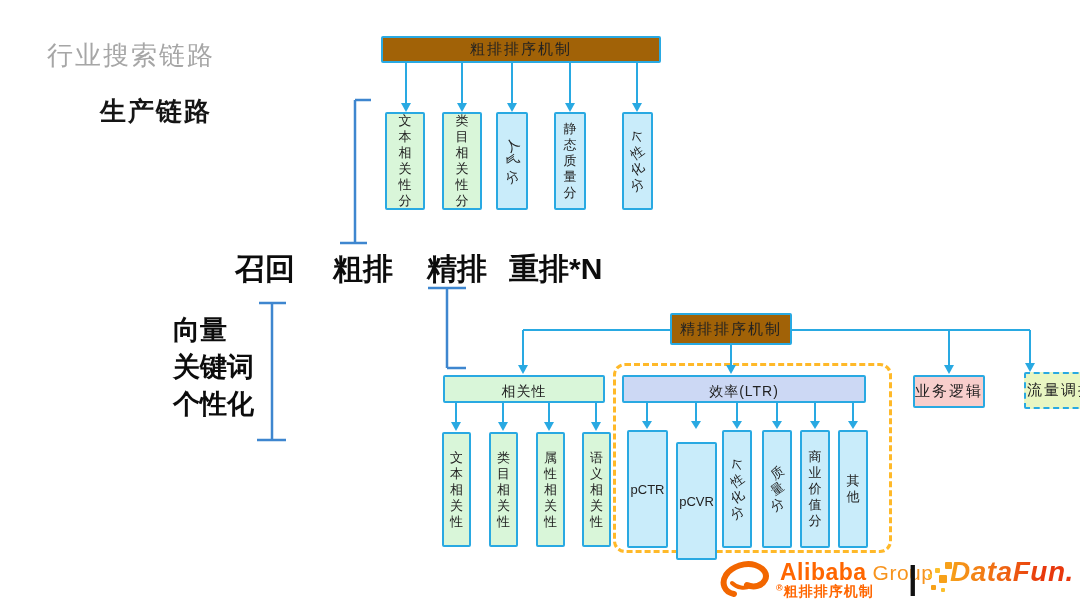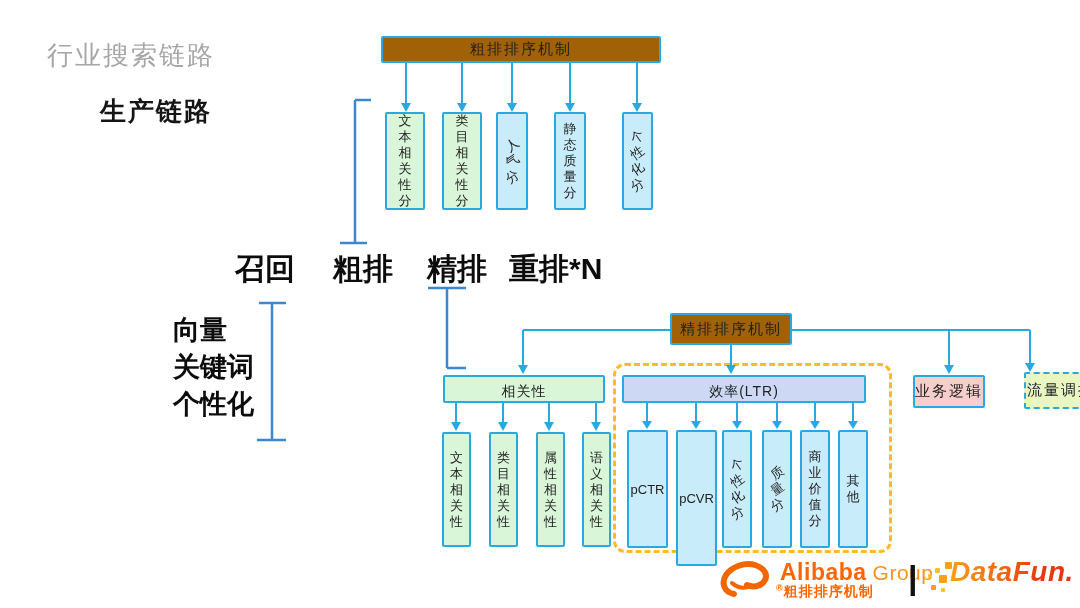--- a/index.html
+++ b/index.html
@@ -226,21 +226,21 @@
       </span>
   </div>
 
   <div class="ltr-dashed"></div>
   <div class="box purple headbox" style="left:622px;top:375px;width:244px;height:28px">
     <span>效率(LTR)</span>
   </div>
   <div class="box blue" style="left:627px;top:430px;width:41px;height:118px">
     <span>pCTR</span>
   </div>
-  <div class="box blue" style="left:676px;top:430px;width:41px;height:136px">
+  <div class="box blue" style="left:676px;top:442px;width:41px;height:118px">
     <span>pCVR</span>
   </div>
   <div class="box blue" style="left:722px;top:430px;width:30px;height:118px">
     <span class="vchars slant">
         <span class="ch">个</span>
         <span class="ch">性</span>
         <span class="ch">化</span>
         <span class="ch">分</span>
       </span>
   </div>

